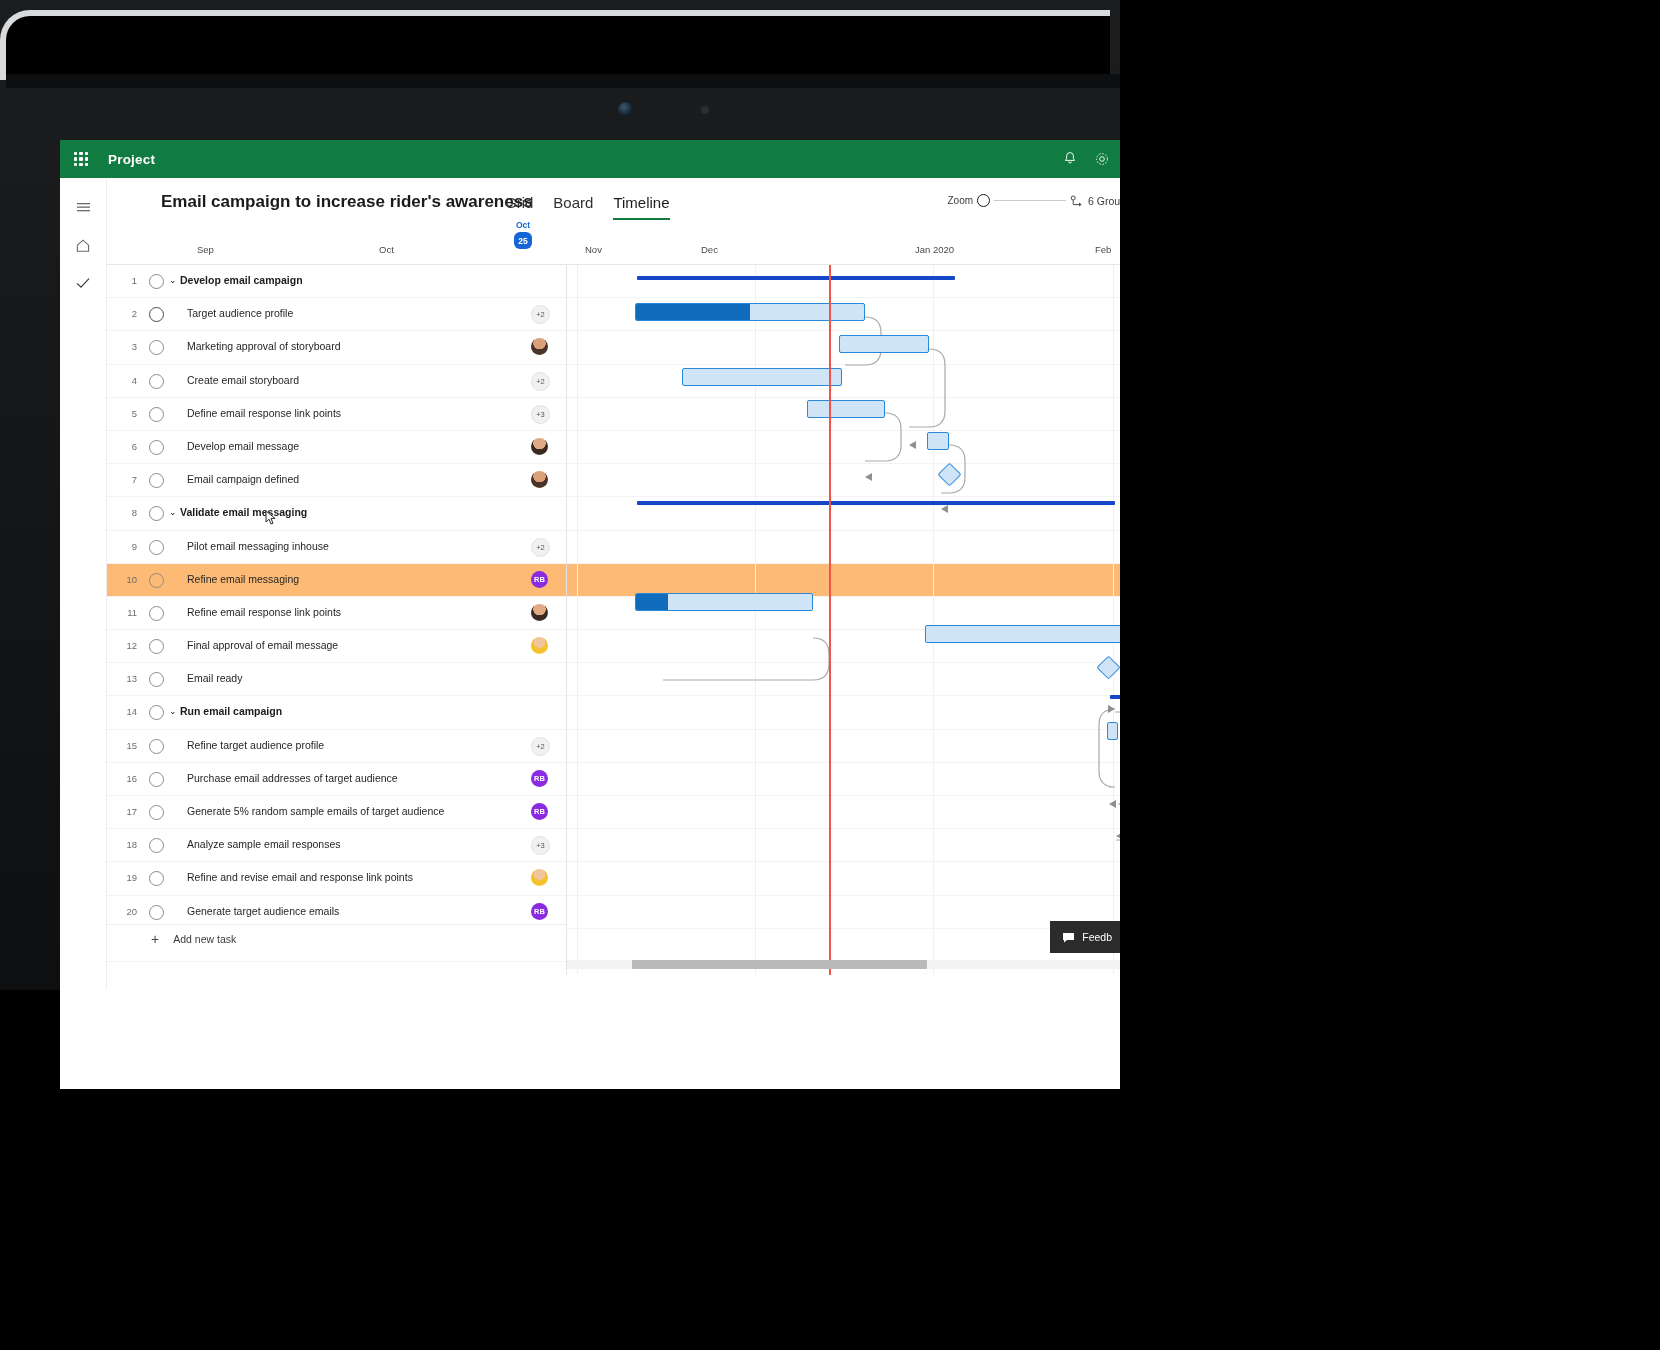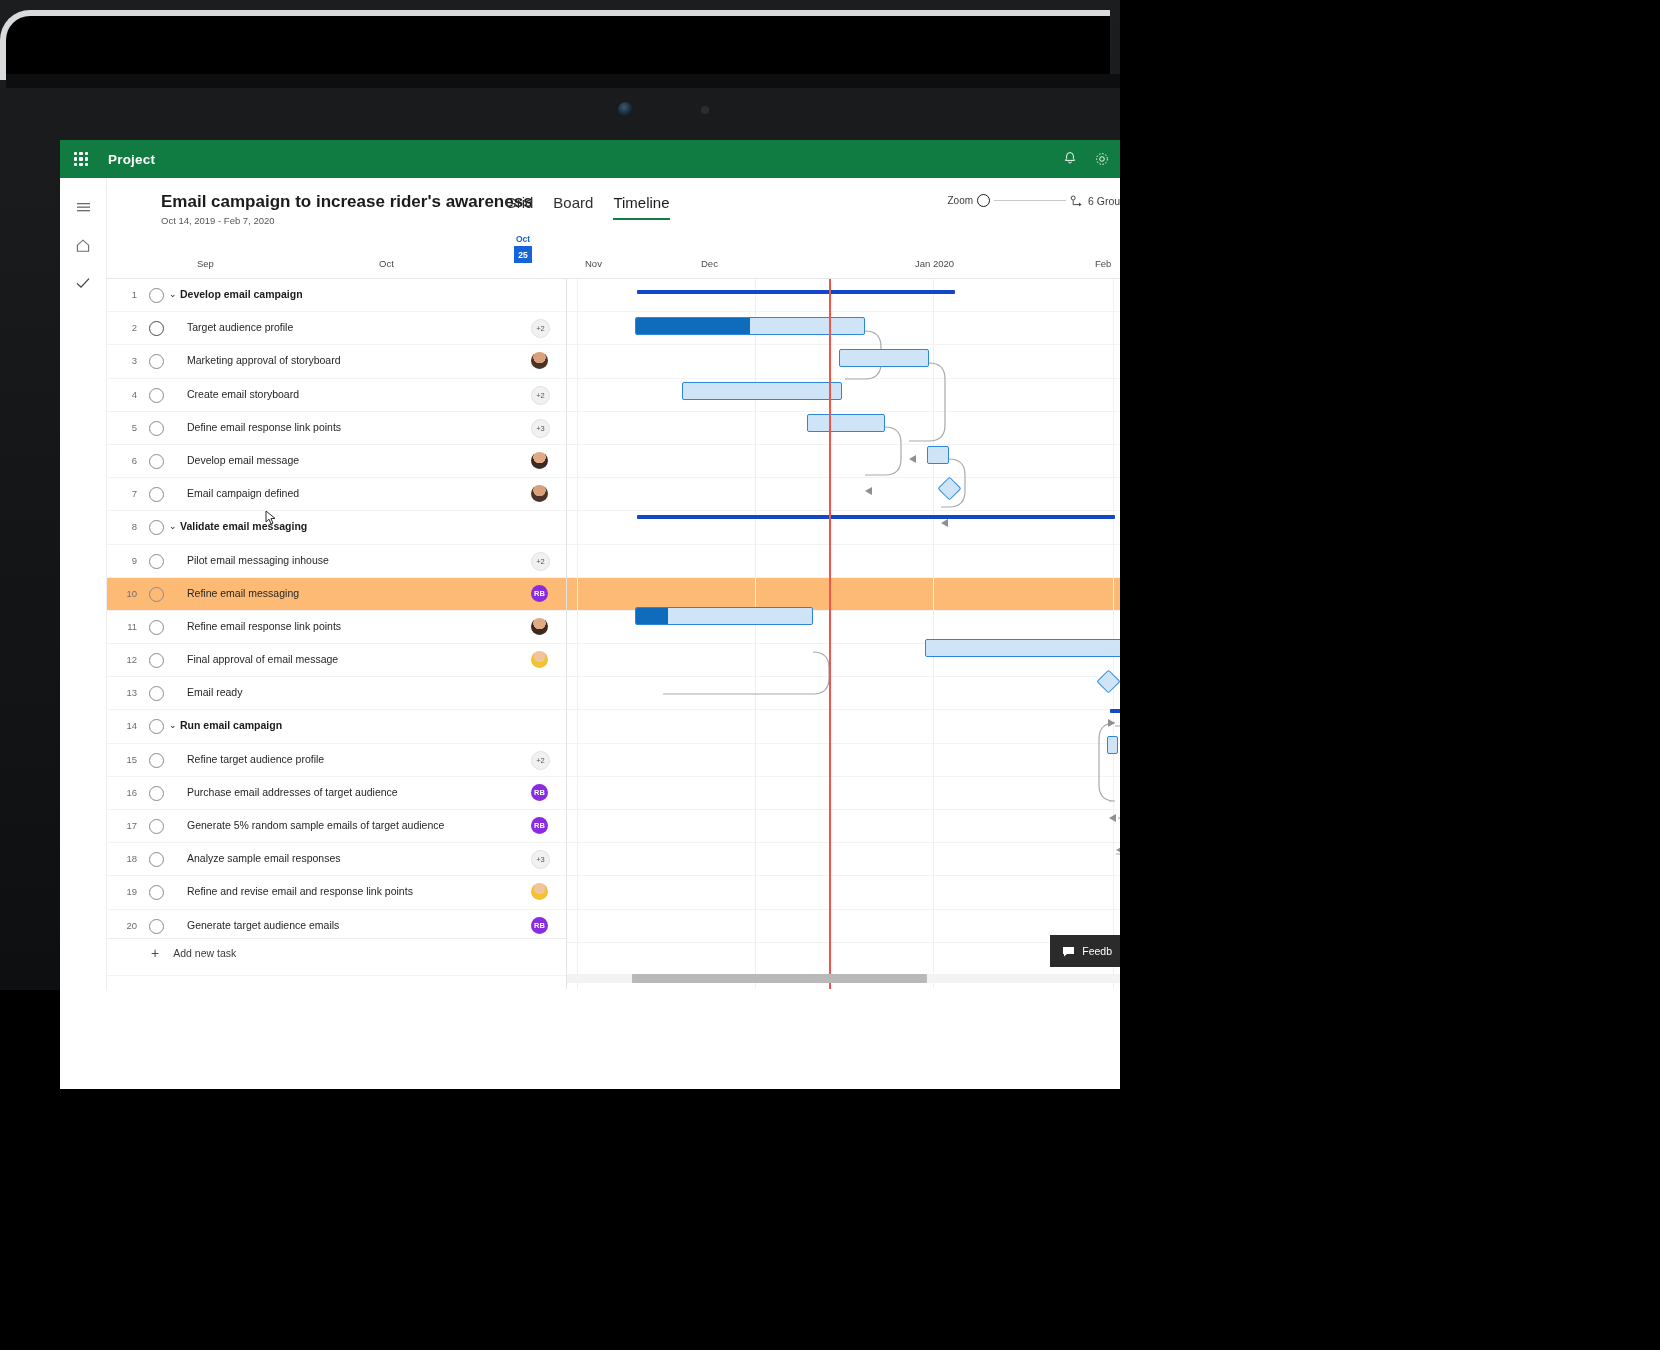--- a/index.html
+++ b/index.html
@@ -49,21 +49,21 @@
   #zoomthumb{width:11px;height:11px;border:1.6px solid #1b1b1b;border-radius:50%;background:#fff;cursor:pointer;}
   #zoomtrack{width:72px;height:1.5px;background:#c9c9c9;}
   #groupbtn{display:flex;align-items:center;gap:5px;font-size:10.5px;color:#3b3b3b;cursor:pointer;}
 
   
   #scale{position:relative;height:46px;margin-top:6px;border-bottom:1px solid #e6e6e6;}
   .mtick{position:absolute;top:26px;font-size:9.5px;color:#4a4a4a;}
   #todaychip{position:absolute;top:2px;text-align:center;width:26px;}
   #todaychip .tc-m{font-size:8.5px;color:#1565d8;font-weight:700;line-height:11px;}
   #todaychip .tc-d{margin:1px auto 0;width:18px;height:17px;background:#1565d8;color:#fff;font-size:8.5px;
-      font-weight:700;display:flex;align-items:center;justify-content:center;border-radius:0;}
+      font-weight:700;display:flex;align-items:center;justify-content:center;border-radius:6px;}
 
   
   #gridwrap{position:relative;height:710px;}
   #rows{position:absolute;left:0;top:0;width:1060px;}
   .row{height:32.2px;position:relative;border-bottom:1px solid #f3f3f3;}
   .row.hl{background:#fdba74;}
   .r-num{position:absolute;left:8px;top:10px;width:22px;text-align:right;font-size:9.5px;color:#6d6d6d;}
   .r-chk{position:absolute;left:42px;top:9px;width:13px;height:13px;border:1.3px solid #8a8a8a;
       border-radius:50%;cursor:pointer;}
   .r-chk.hov{border-color:#4a4a4a;}
@@ -163,21 +163,20 @@
           <svg width="16" height="14" viewBox="0 0 16 14">
             <path d="M2 7.4 6 11.2 14 2.6" fill="none" stroke="#3a3a3a" stroke-width="1.2"></path>
           </svg>
         </div>
       </div>
 
       <div id="content">
 
         <div id="prjhead">
           <div id="prjtitle">Email campaign to increase rider's awareness</div>
-          <div id="prjdates">Oct 14, 2019 - Feb 7, 2020</div>
 
           <div id="viewtabs">
             <div class="vtab">Grid</div>
             <div class="vtab">Board</div>
             <div class="vtab active">Timeline</div>
           </div>
 
           <div id="headright">
             <span id="zoomlabel">Zoom</span>
             <span id="zoomthumb"></span>

